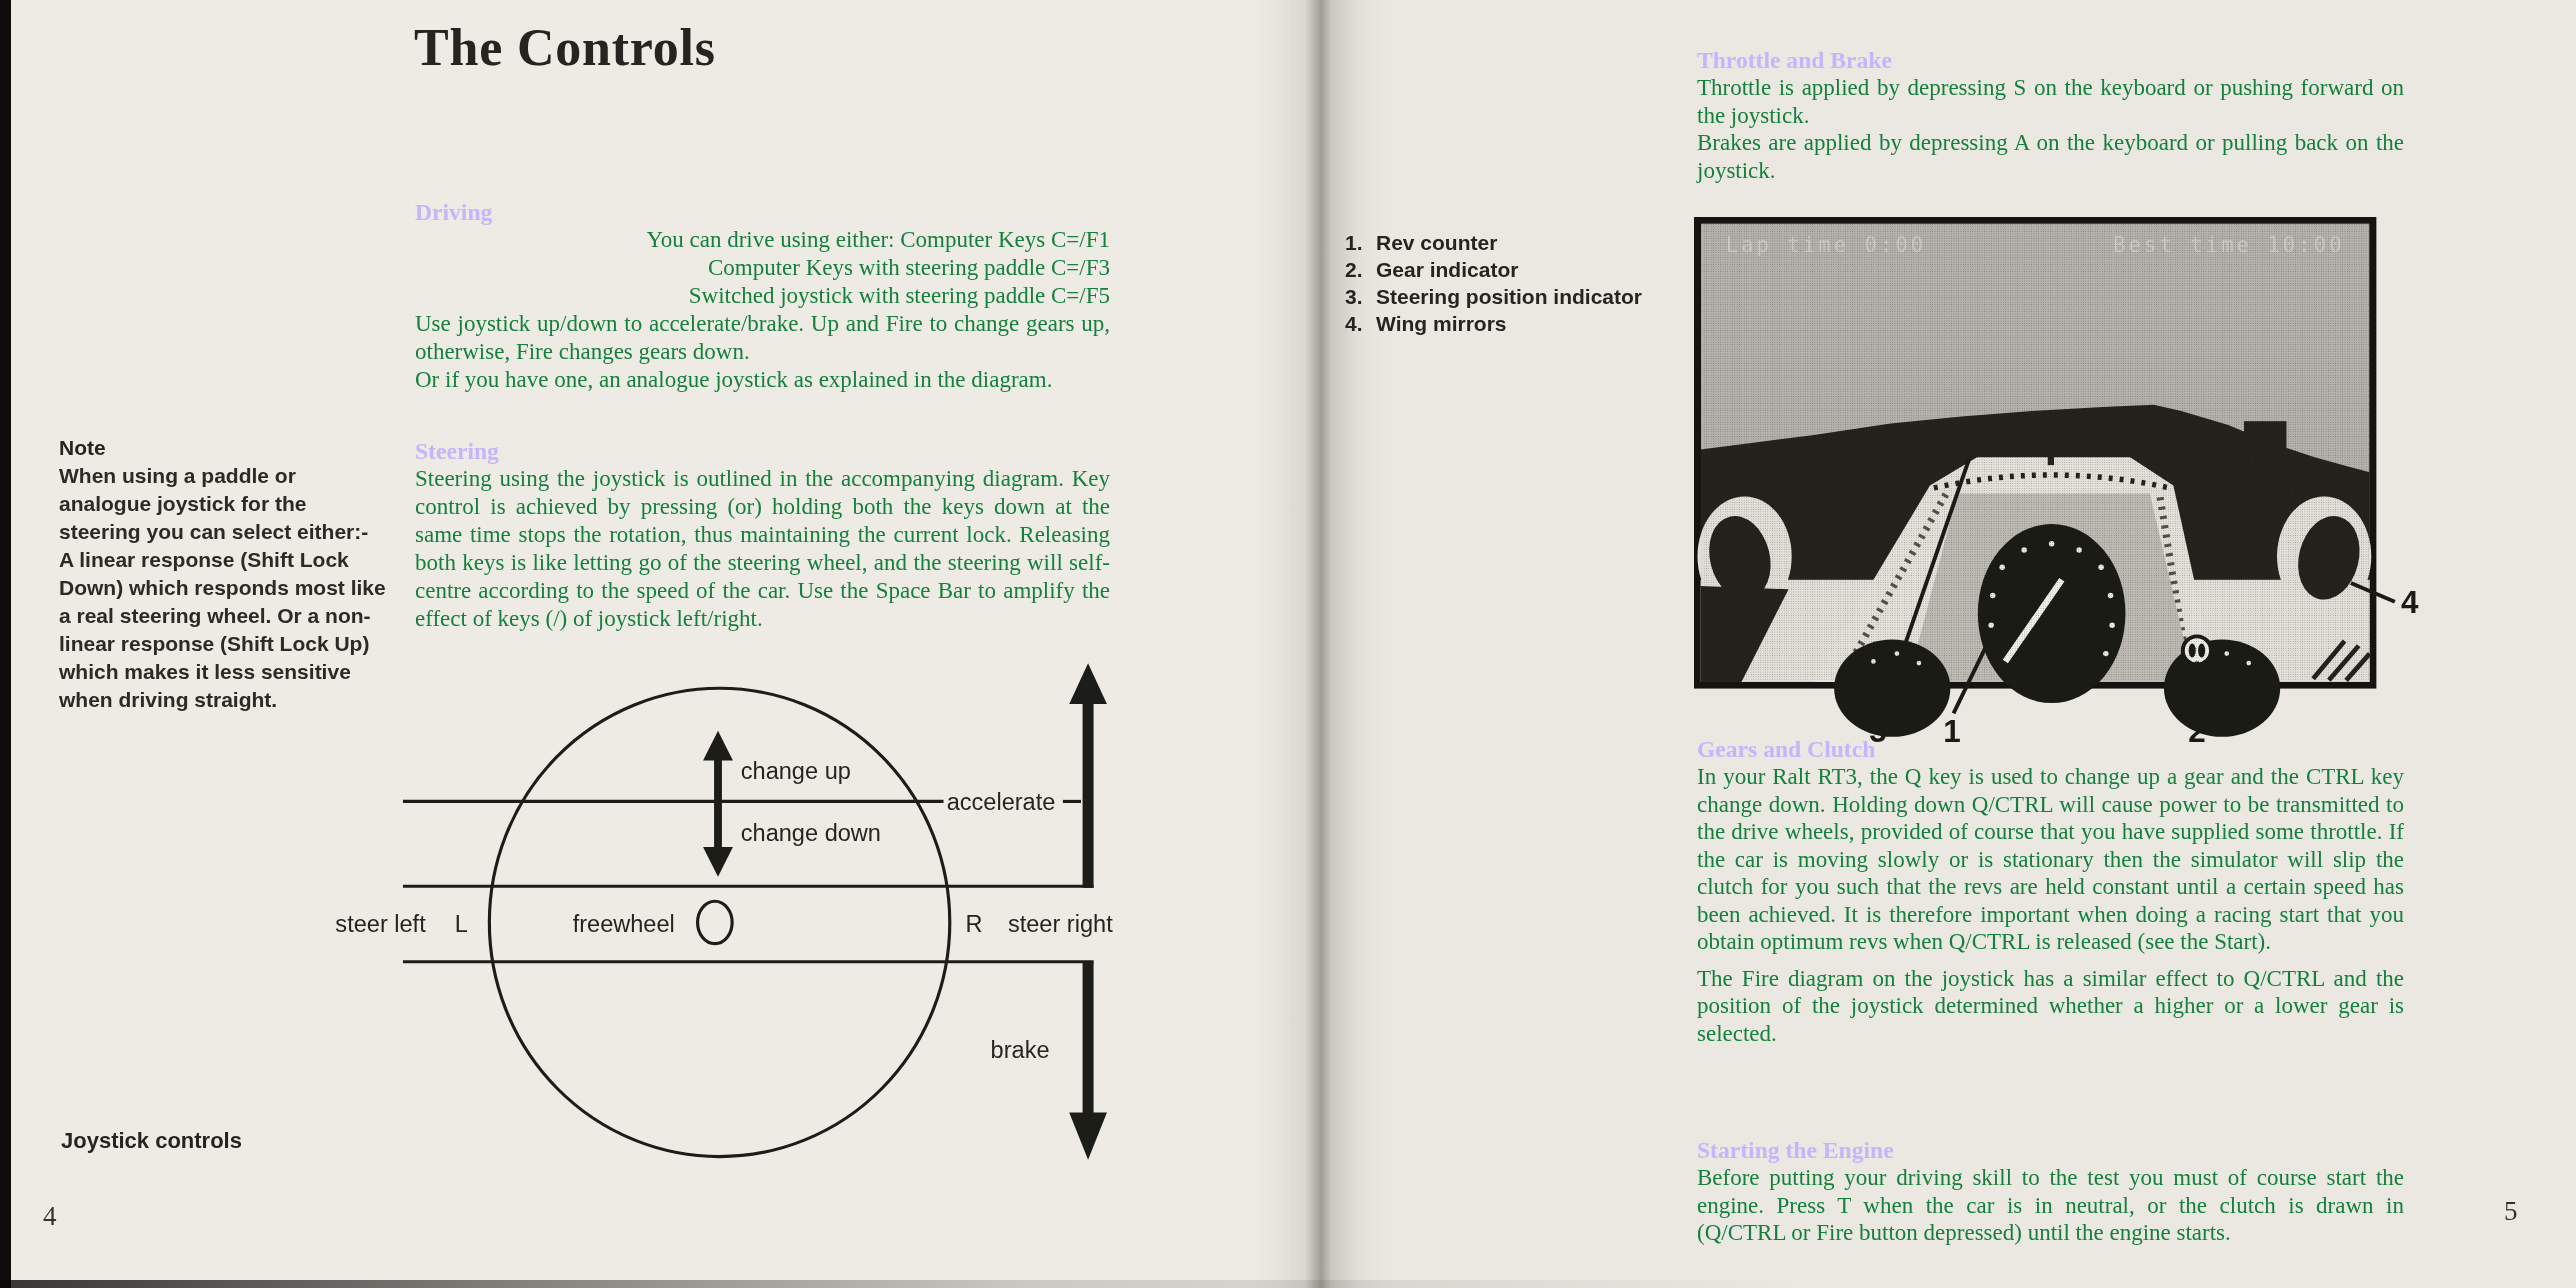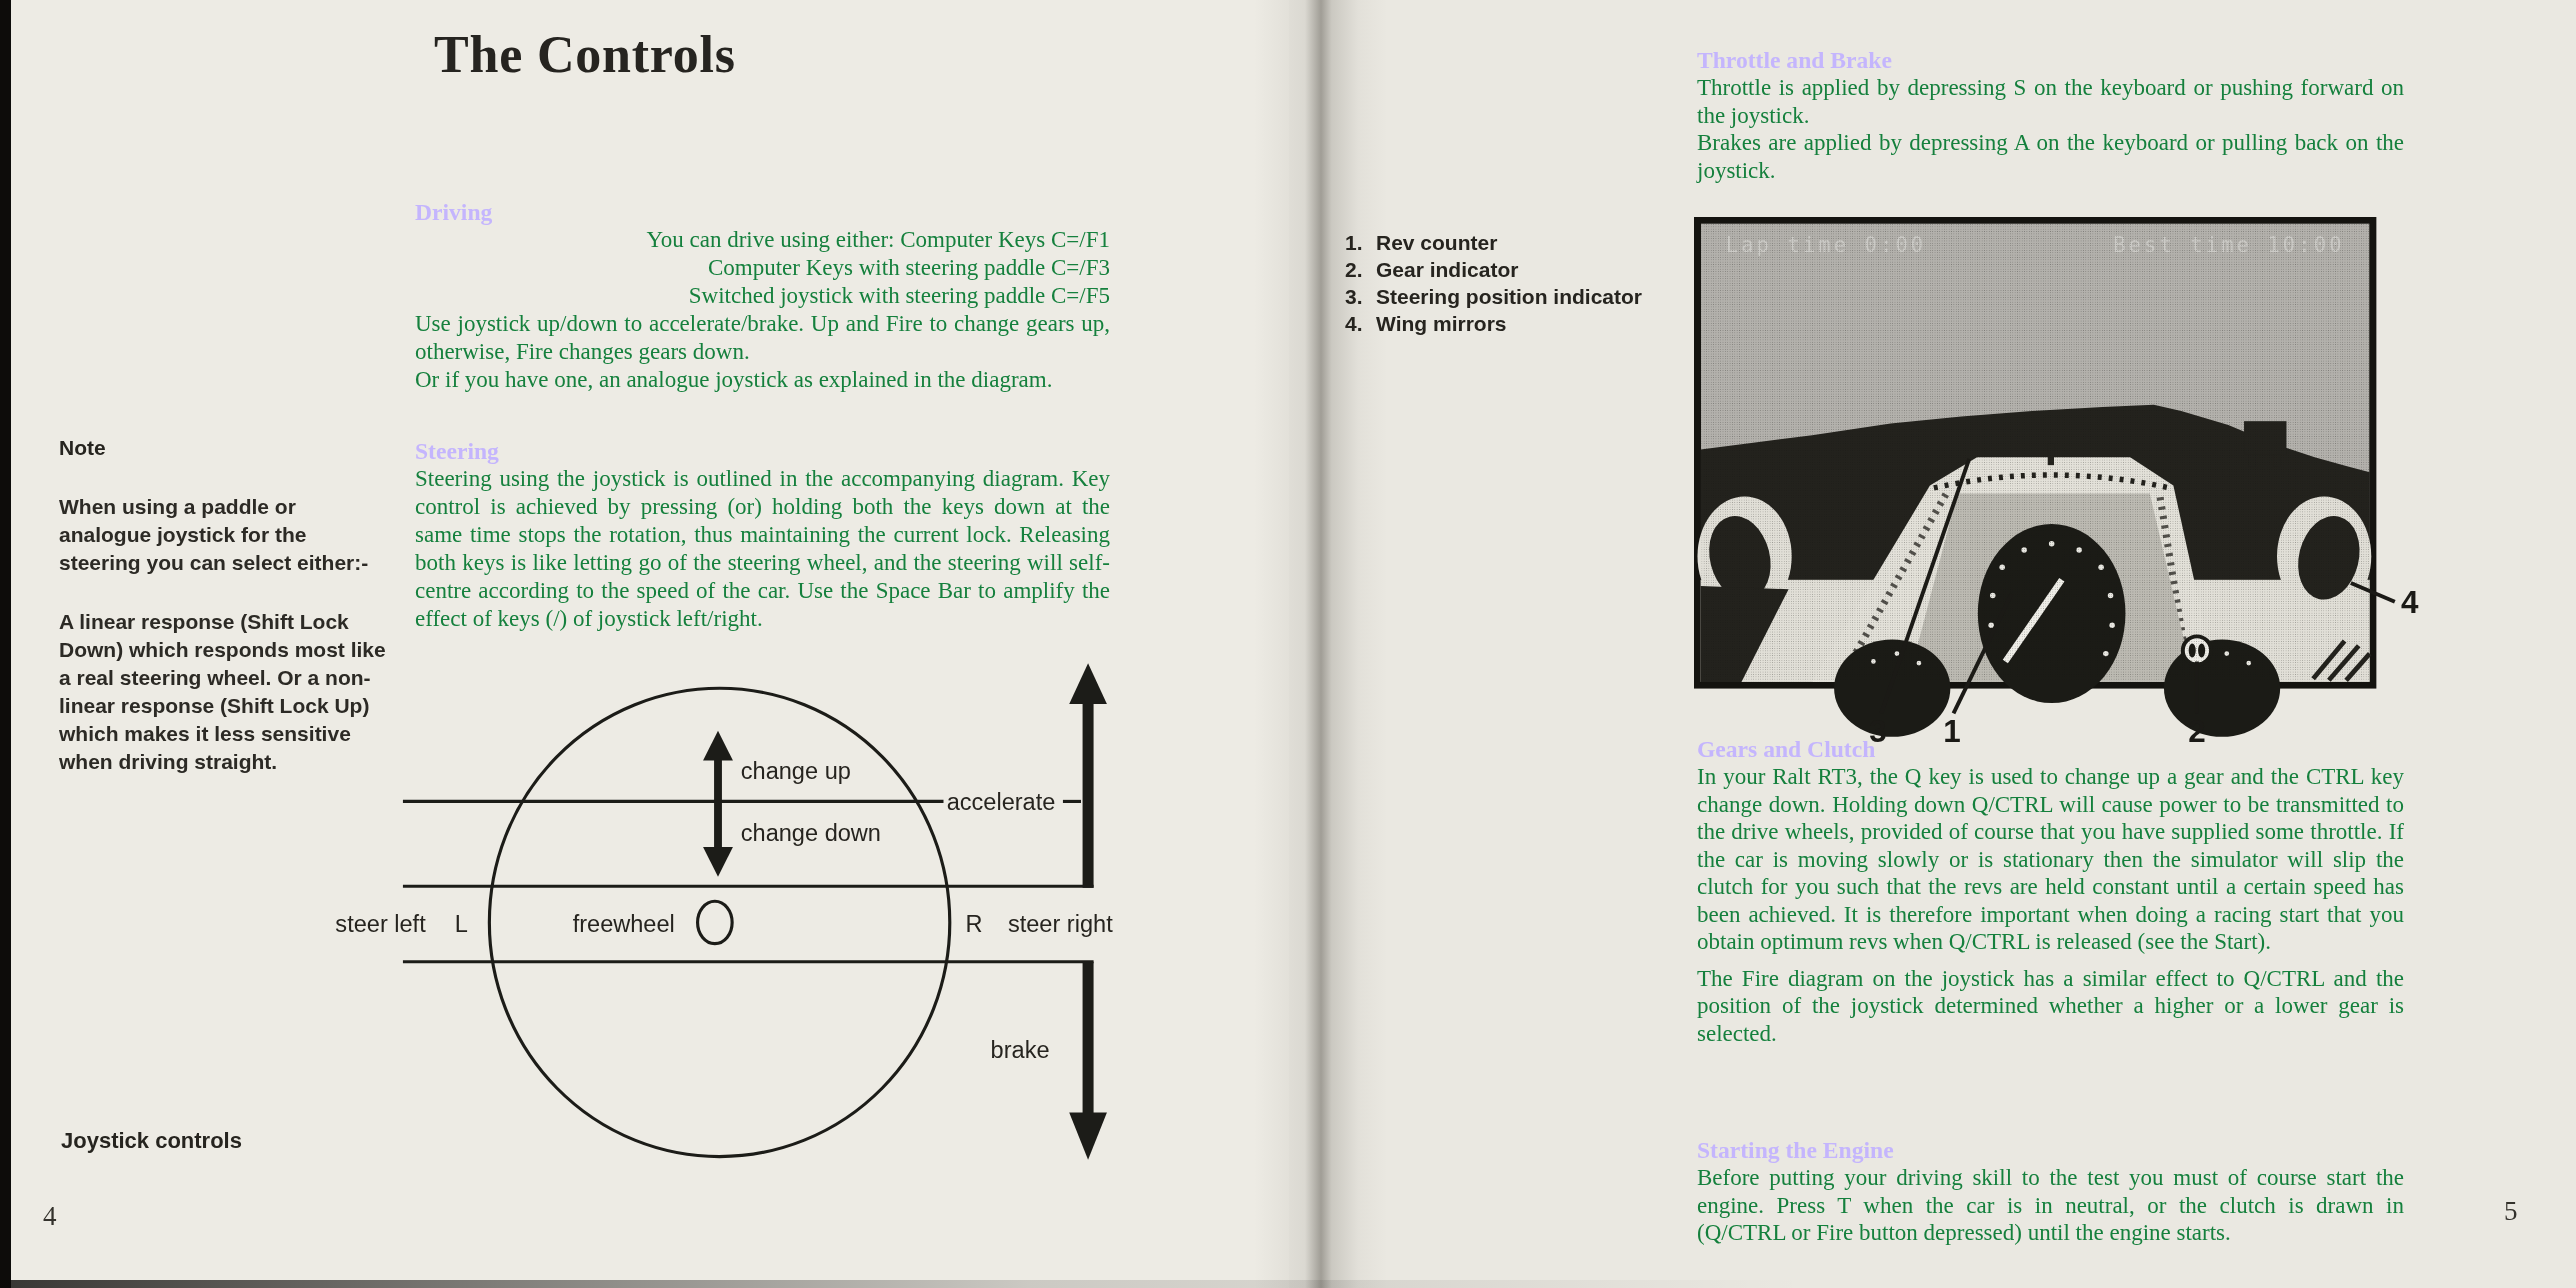--- a/index.html
+++ b/index.html
@@ -12,33 +12,32 @@
   .page{position:absolute;top:0;height:1288px;}
   .page-left{left:11px;width:1278px;background:#edebe4;}
   .page-right{left:1289px;width:1287px;background:#eae8e1;}
   .fold{position:absolute;left:1254px;top:0;width:134px;height:1288px;pointer-events:none;
     background:linear-gradient(to right, rgba(40,36,28,0) 0%, rgba(40,36,28,0.08) 38%,
       rgba(40,36,28,0.38) 50%, rgba(40,36,28,0.16) 58%, rgba(40,36,28,0.04) 78%, rgba(40,36,28,0) 100%);}
   .bottom-shade{position:absolute;left:0;bottom:0;width:2576px;height:7.9px;
     background:linear-gradient(to right, rgba(10,9,7,0.8), rgba(10,9,7,0.15) 40%, rgba(10,9,7,0) 70%);}
 
   .title{
-    position:absolute;left:414px;top:25px;
+    position:absolute;left:414px;top:18px;
     font-size:52px;font-weight:700;color:#262420;letter-spacing:0.8px;
     font-family:"Liberation Serif", serif;
-    margin-left:20px;
   }
   .body-serif{color:#15803d;font-size:23px;line-height:28px;text-align:justify;}
   .head-serif{color:#c4b5fd;font-size:23.6px;font-weight:700;line-height:28px;}
   .sans-bold{font-family:"Liberation Sans", sans-serif;font-weight:700;color:#26241f;}
 
   .driving-block{position:absolute;left:415px;top:198px;width:695px;}
   .steering-block{position:absolute;left:415px;top:437px;width:695px;}
   .note-block{position:absolute;left:59px;top:434px;width:327px;}
-  .note-block .nb-p{font-size:21px;line-height:28px;color:#2c2a25;text-align:left;margin-top:31px;}
+  .note-block .nb-p{font-size:21px;line-height:28px;color:#2c2a25;text-align:left;}
   .note-block .nb-h{font-size:21px;line-height:28px;}
 
   .keyline{text-align:right;}
 
   .diagram-wrap{position:absolute;left:299px;top:649px;width:849px;height:550px;}
   .diagram-caption{position:absolute;left:61px;top:1128px;font-size:22px;}
   .pageno{position:absolute;color:#34322c;font-size:27px;}
   .pageno-left{left:43px;top:1201px;}
   .pageno-right{left:2504px;top:1196px;}
 

